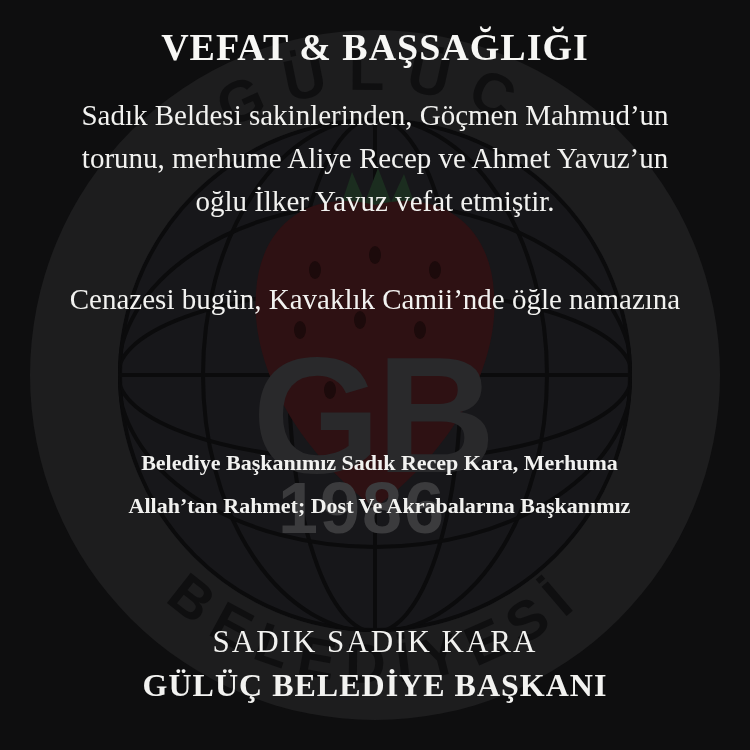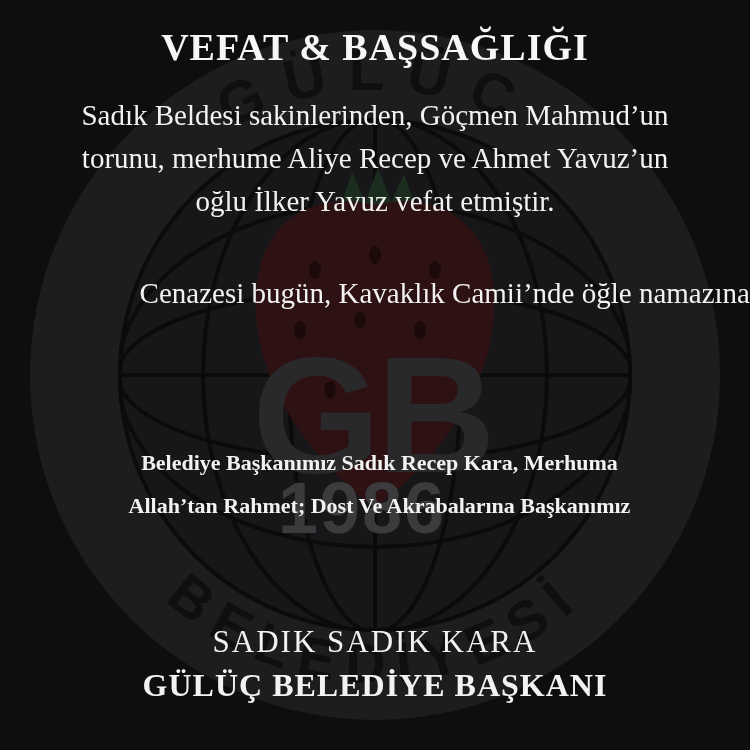--- a/index.html
+++ b/index.html
@@ -47,21 +47,21 @@
   .title {
     top: 25px;
     font-size: 38px;
     font-weight: bold;
     letter-spacing: 1px;
     color: #f7f7f5;
     text-align: center;
   }
   .para { font-size: 29px; line-height: 43px; }
   .para-deceased { top: 94px; }
-  .para-funeral  { top: 272px; text-align: right; }
+  .para-funeral  { top: 278px; }
   .para-condolence {
     top: 441px;
     font-weight: bold;
     font-size: 22px;
     margin-left: 9px;
   }
   .mayor-name {
     top: 624px;
     font-size: 31px;
     letter-spacing: 2px;

